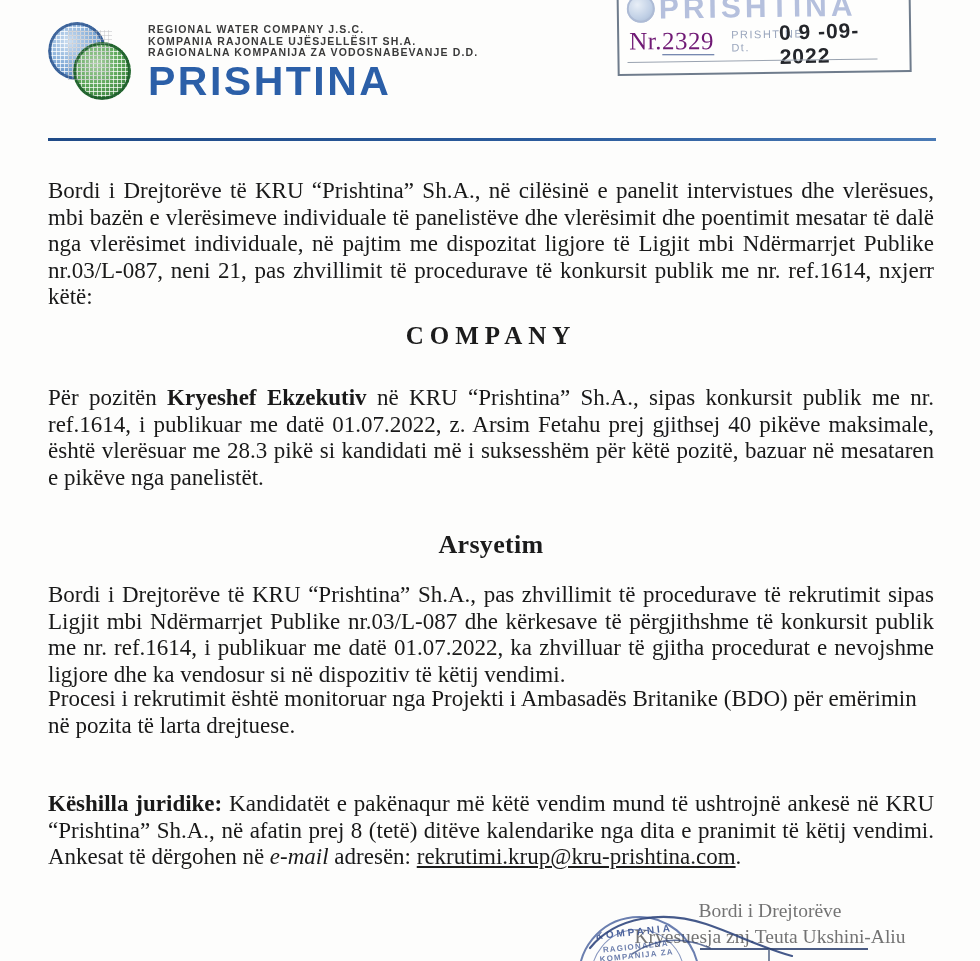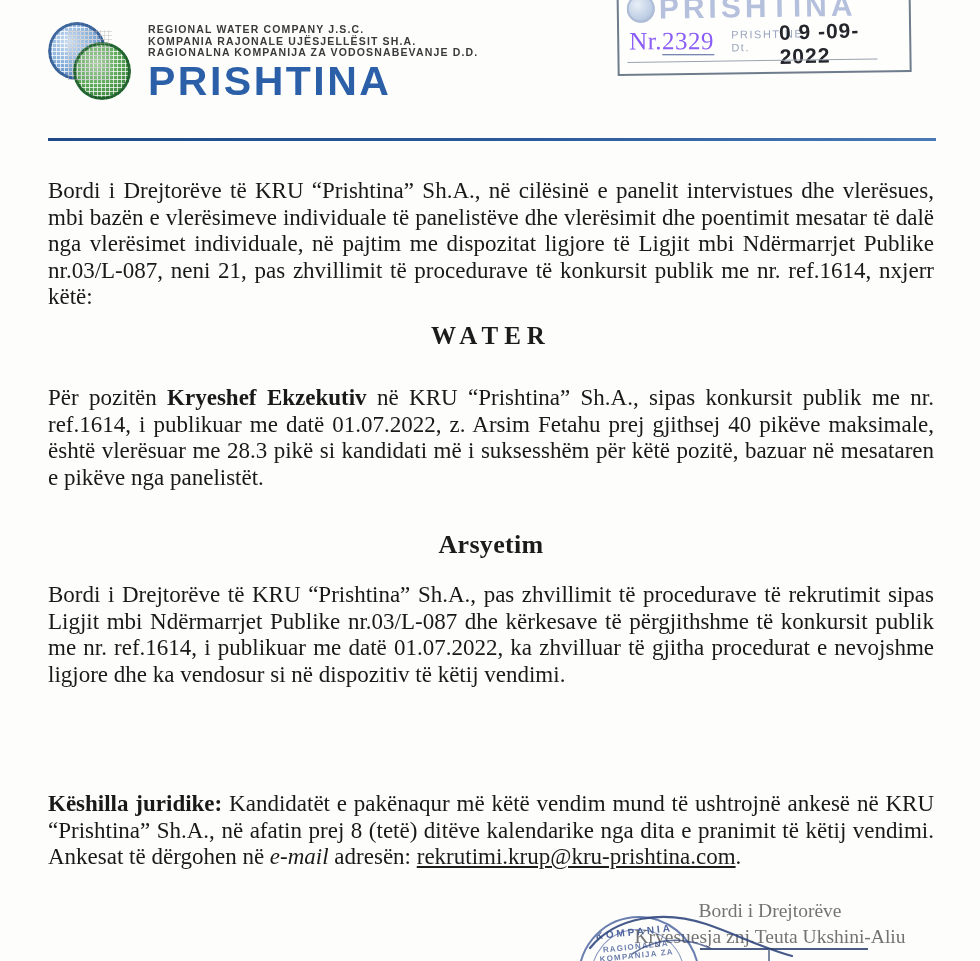--- a/index.html
+++ b/index.html
@@ -134,21 +134,21 @@
     letter-spacing: 1.5px;
     color: #9aa6bd;
     line-height: 13px;
   }
   #stamp-nr {
     position: absolute;
     left: 10px;
     top: 52px;
     font-family: "Liberation Serif", serif;
     font-size: 25px;
-    color: #8b5cf6;
+    color: #701a75;
     letter-spacing: .5px;
     transform: rotate(0.6deg);
   }
   #stamp-nr u { text-decoration: none; border-bottom: 1.5px solid #4a6296; }
   #stamp-date {
     position: absolute;
     left: 160px;
     top: 46px;
     font-family: "Liberation Sans", sans-serif;
     font-weight: bold;
@@ -331,27 +331,28 @@
       <span>Nr.</span><u>2329</u>
     </div>
     <div id="stamp-date">0 9 -09- 2022</div>
     <div id="stamp-baseline"></div>
   </div>
 
   <div id="divider"></div>
 
   <div class="body-block" id="para-intro">Bordi i Drejtorëve të KRU “Prishtina” Sh.A., në cilësinë e panelit intervistues dhe vlerësues, mbi bazën e vlerësimeve individuale të panelistëve dhe vlerësimit dhe poentimit mesatar të dalë nga vlerësimet individuale, në pajtim me dispozitat ligjore të Ligjit mbi Ndërmarrjet Publike nr.03/L-087, neni 21, pas zhvillimit të procedurave të konkursit publik me nr. ref.1614, nxjerr këtë:</div>
 
-  <div class="heading-center" id="vendim-heading">WATER</div>
+  <div class="heading-center" id="vendim-heading">COMPANY</div>
 
   <div class="body-block" id="para-vendim"><span>Për pozitën </span><b class="strong">Kryeshef Ekzekutiv</b><span> në KRU “Prishtina” Sh.A., sipas konkursit publik me nr. ref.1614, i publikuar me datë 01.07.2022, z. Arsim Fetahu prej gjithsej 40 pikëve maksimale, është vlerësuar me 28.3 pikë si kandidati më i suksesshëm për këtë pozitë, bazuar në mesataren e pikëve nga panelistët.</span></div>
 
   <div class="heading-center" id="arsyetim-heading">Arsyetim</div>
 
   <div class="body-block" id="para-arsyetim-1">Bordi i Drejtorëve të KRU “Prishtina” Sh.A., pas zhvillimit të procedurave të rekrutimit sipas Ligjit mbi Ndërmarrjet Publike nr.03/L-087 dhe kërkesave të përgjithshme të konkursit publik me nr. ref.1614, i publikuar me datë 01.07.2022, ka zhvilluar të gjitha procedurat e nevojshme ligjore dhe ka vendosur si në dispozitiv të këtij vendimi.</div>
+  <div class="body-block" id="para-arsyetim-2">Procesi i rekrutimit është monitoruar nga Projekti i Ambasadës Britanike (BDO) për emërimin në pozita të larta drejtuese.</div>
 
   <div class="body-block" id="para-keshilla"><b class="strong">Këshilla juridike:</b><span> Kandidatët e pakënaqur më këtë vendim mund të ushtrojnë ankesë në KRU “Prishtina” Sh.A., në afatin prej 8 (tetë) ditëve kalendarike nga dita e pranimit të këtij vendimi. Ankesat të dërgohen në </span><i class="ital">e-mail</i><span> adresën: </span><span class="mail-link">rekrutimi.krup@kru-prishtina.com</span><span>.</span></div>
 
   <div id="signature-block">
     <div>Bordi i Drejtorëve</div>
     <div id="sig-name">Kryesuesja znj.Teuta Ukshini-Aliu</div>
   </div>
 
   <div id="round-stamp">
     <div class="stamp-arc-top">KOMPANIA</div>

